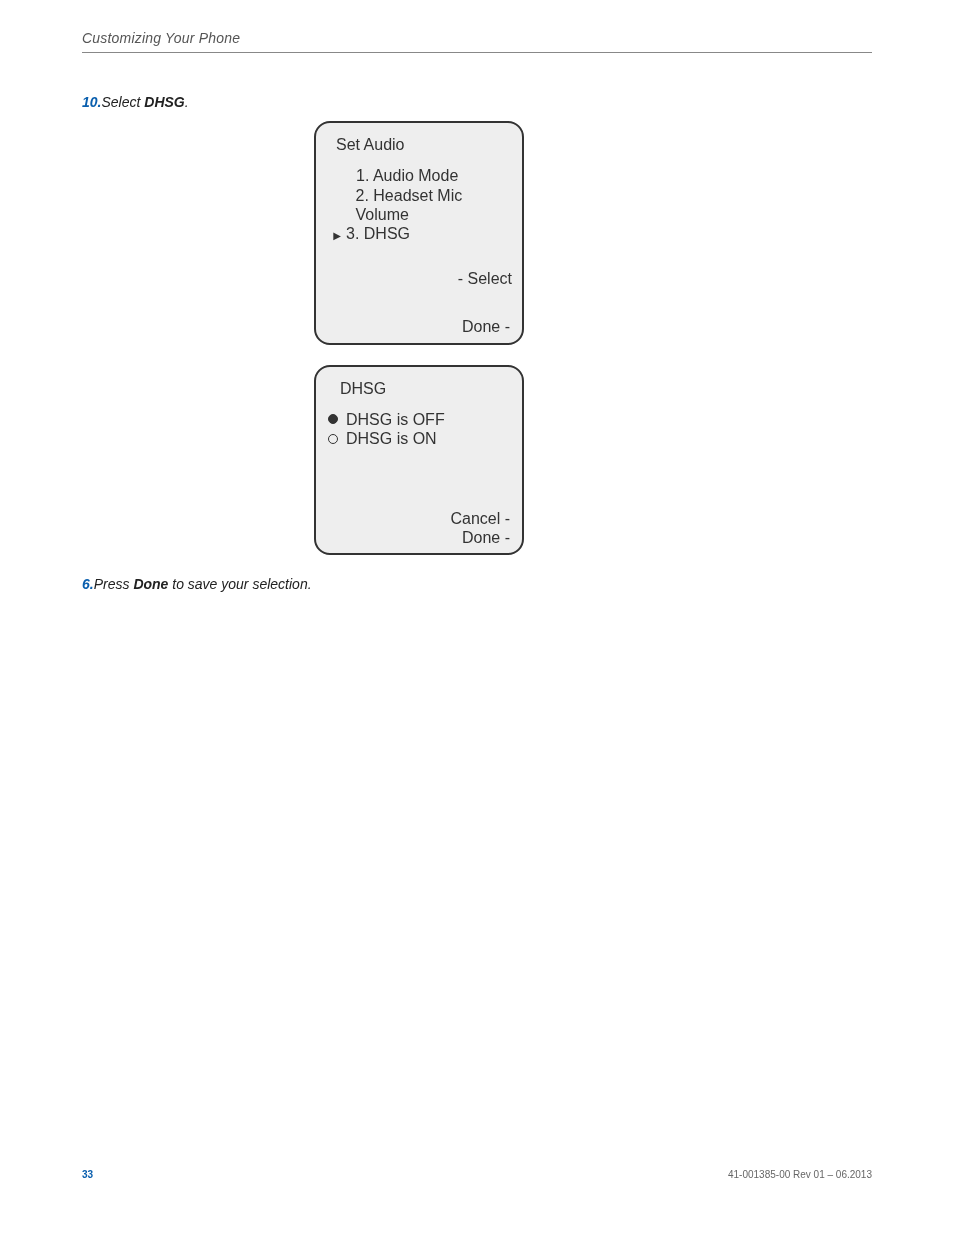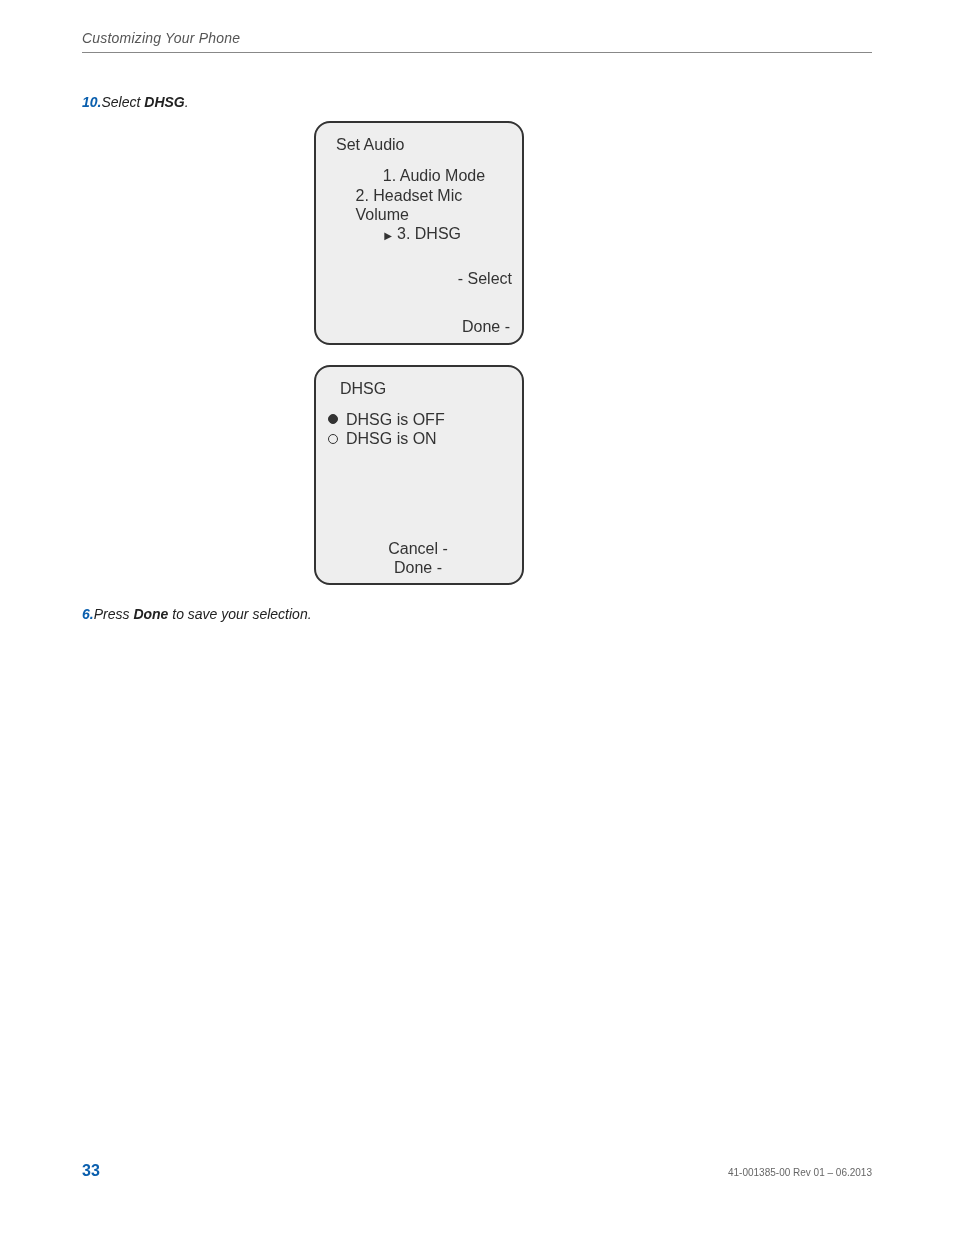--- a/index.html
+++ b/index.html
@@ -56,21 +56,20 @@
   }
   .phone-screen .title {
     padding-left: 10px;
     margin-bottom: 12px;
   }
   .menu-list { padding-left: 6px; }
   .menu-row {
     display: flex;
     align-items: center;
     gap: 4px;
-    justify-content: center;
   }
   .menu-row .marker { width: 10px; display:inline-block; text-align:center; }
   .menu-row .marker.arrow::before {
     content: "▶";
     font-size: 10px;
     color: #333;
   }
   .menu-row.inset .label { padding-left: 10px; }
   .phone-screen .hint {
     margin-top: 26px;
@@ -92,35 +91,35 @@
   }
   .radio {
     width: 10px; height: 10px;
     border: 1.5px solid #333;
     border-radius: 50%;
     display: inline-block;
     box-sizing: border-box;
   }
   .radio.filled { background: #333; }
 
-  .screen-b .actions { margin-top: 92px; text-align: center; }
+  .screen-b .actions { margin-top: 62px; }
 
   .page-footer {
     position: absolute;
     left: 0; right: 0;
     bottom: 55px;
     padding: 0 82px;
     display: flex;
     justify-content: space-between;
     align-items: baseline;
   }
   .page-number {
     color: #0a5fae;
     font-weight: 700;
-    font-size: 16px;
+    font-size: 10px;
   }
   .doc-rev {
     color: #666;
     font-size: 10px;
   }
 </style>
 </head>
 <body>
 
 <div class="page">

